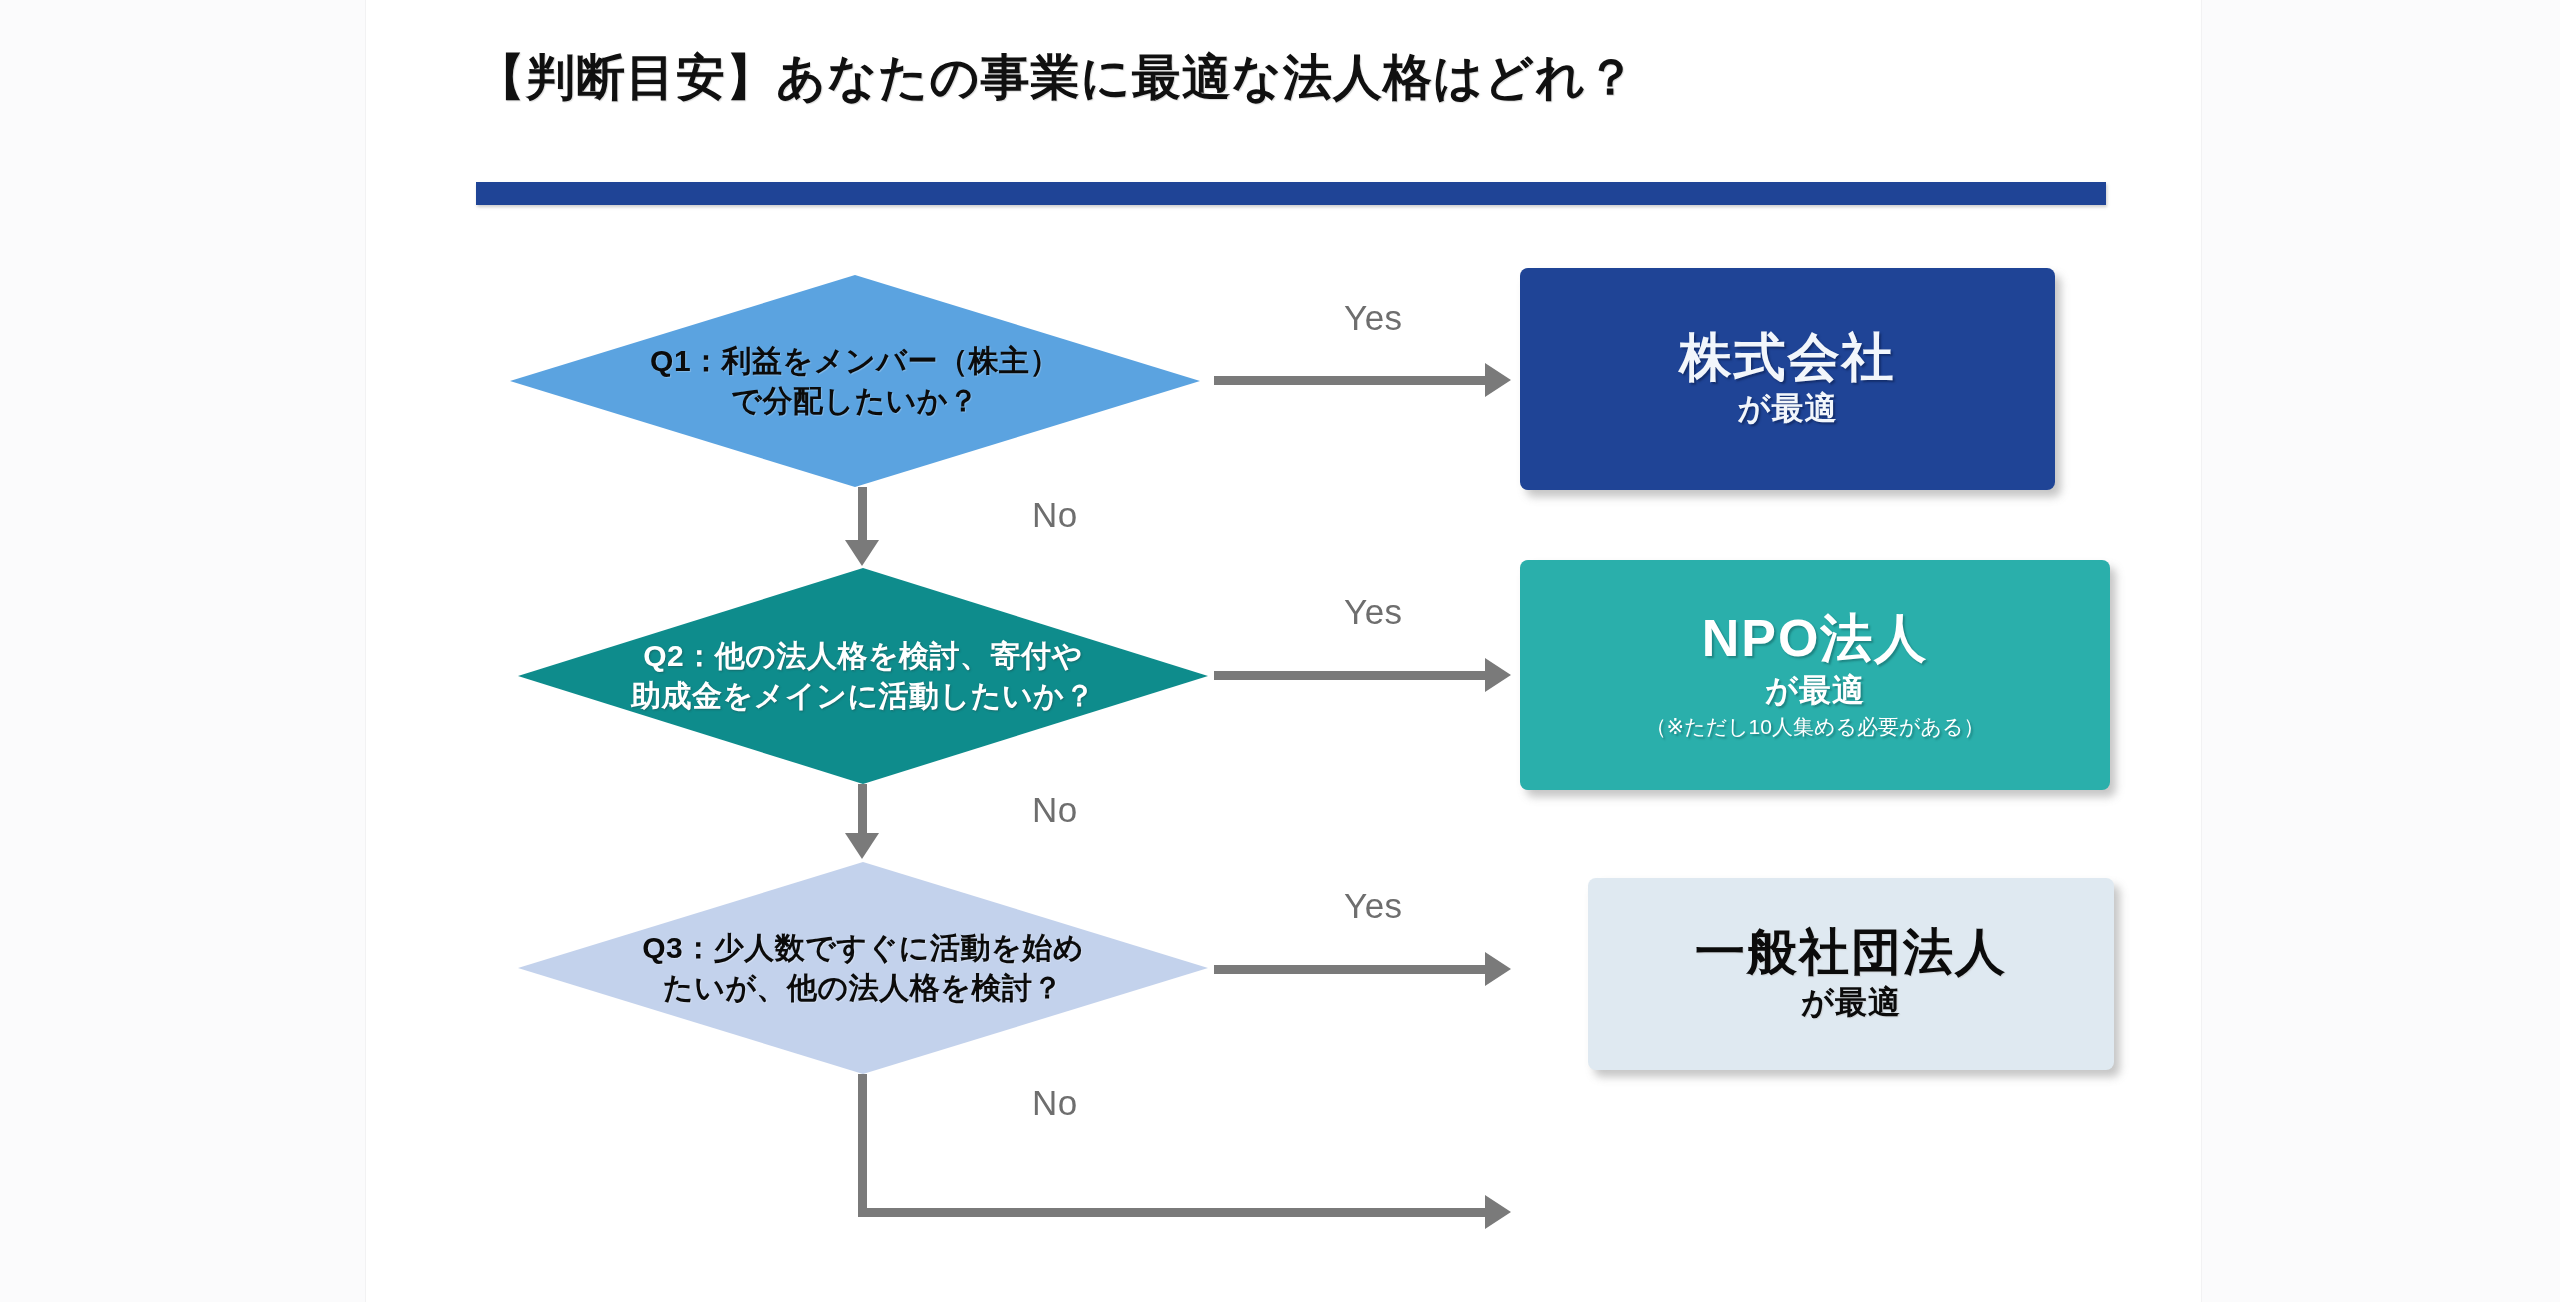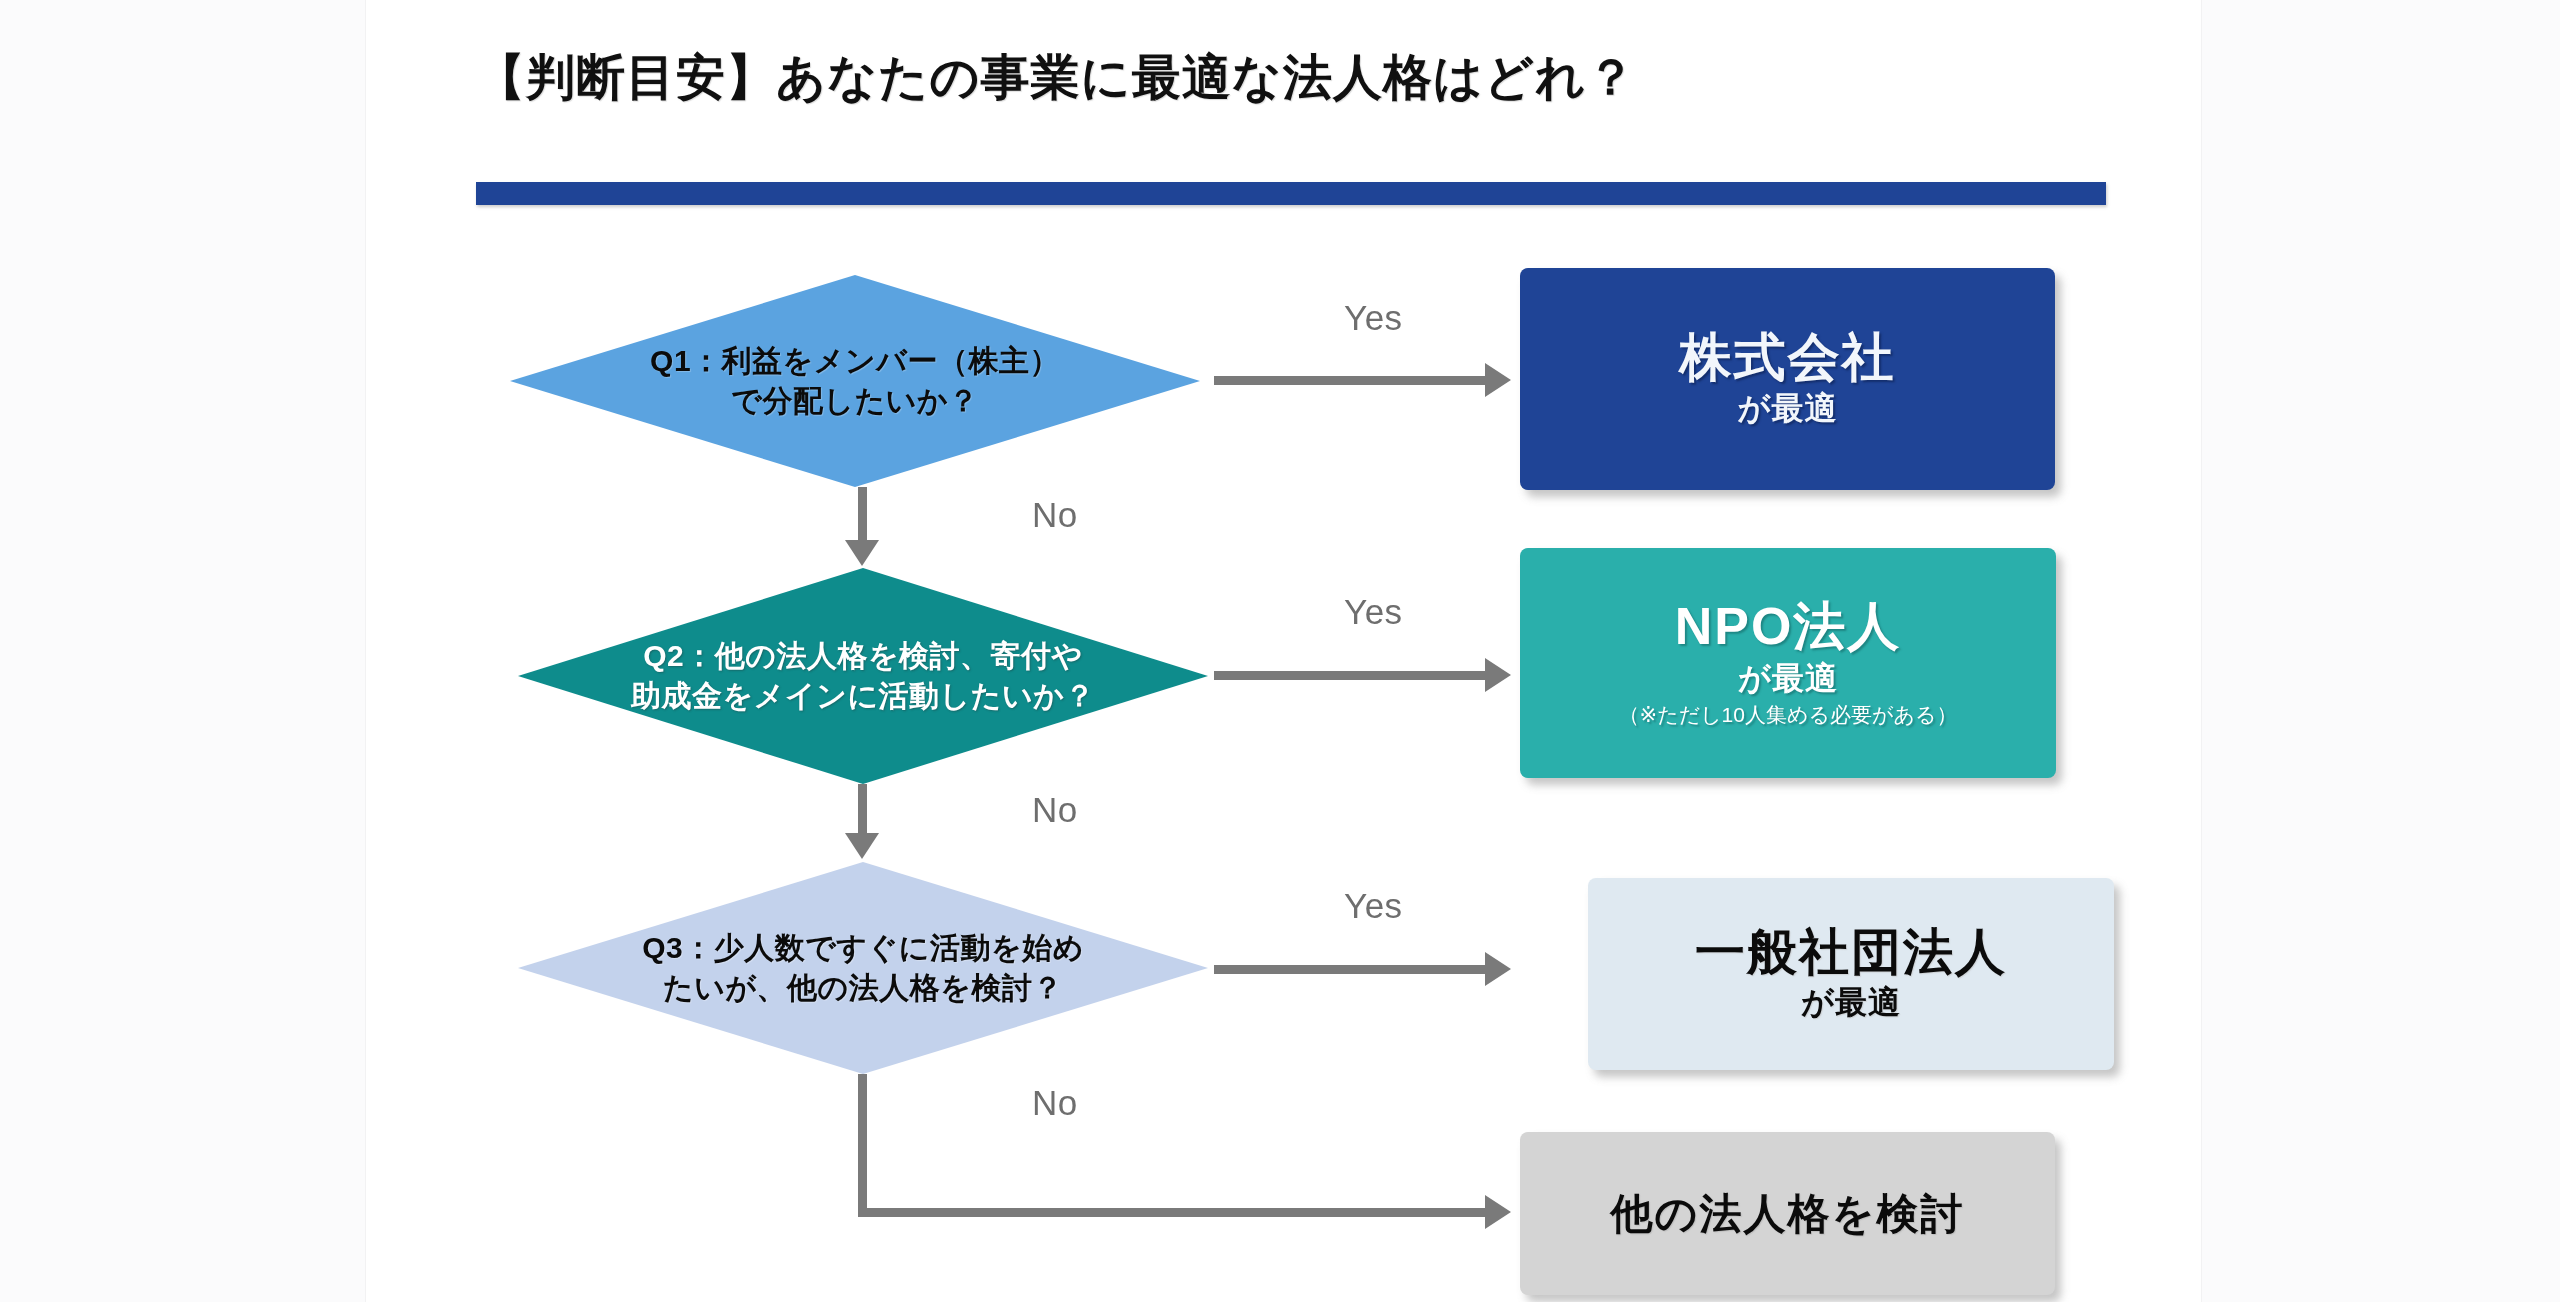--- a/index.html
+++ b/index.html
@@ -129,21 +129,21 @@
 
   .resultbox.kk {
     background: #1F4496;
     left: 1154px; top: 268px; width: 535px; height: 222px;
   }
   .resultbox.kk .r-main,
   .resultbox.kk .r-sub { color: #f2f6fb; text-shadow: 2px 2px 2px rgba(10,25,70,0.5); }
 
   .resultbox.npo {
     background: #2AAFAB;
-    left: 1154px; top: 548px; width: 536px; height: 230px;
+    left: 1154px; top: 560px; width: 590px; height: 230px;
   }
   .resultbox.npo .r-main,
   .resultbox.npo .r-sub,
   .resultbox.npo .r-note { color: #ffffff; text-shadow: 2px 2px 2px rgba(15,85,85,0.45); }
 
   .resultbox.shadan {
     background: #DFE9F1;
     left: 1222px; top: 878px; width: 526px; height: 192px; align-items: center;
   }
   .resultbox.shadan .r-main,
@@ -257,23 +257,20 @@
         <div class="r-main">NPO法人</div>
         <div class="r-sub">が最適</div>
         <div class="r-note">（※ただし10人集める必要がある）</div>
       </div>
 
       <div class="resultbox shadan">
         <div class="r-main">一般社団法人</div>
         <div class="r-sub">が最適</div>
       </div>
 
-      <div class="resultbox other">
-        <div class="r-main">他の法人格を検討</div>
-      </div>
 
       <div class="hline" id="yes1-line"></div>
       <div class="arrow-right" id="yes1-arrow"></div>
       <div class="branch-label" id="yes1-label">Yes</div>
 
       <div class="vline" id="no1-line"></div>
       <div class="arrow-down" id="no1-arrow"></div>
       <div class="branch-label" id="no1-label">No</div>
 
       <div class="hline" id="yes2-line"></div>

